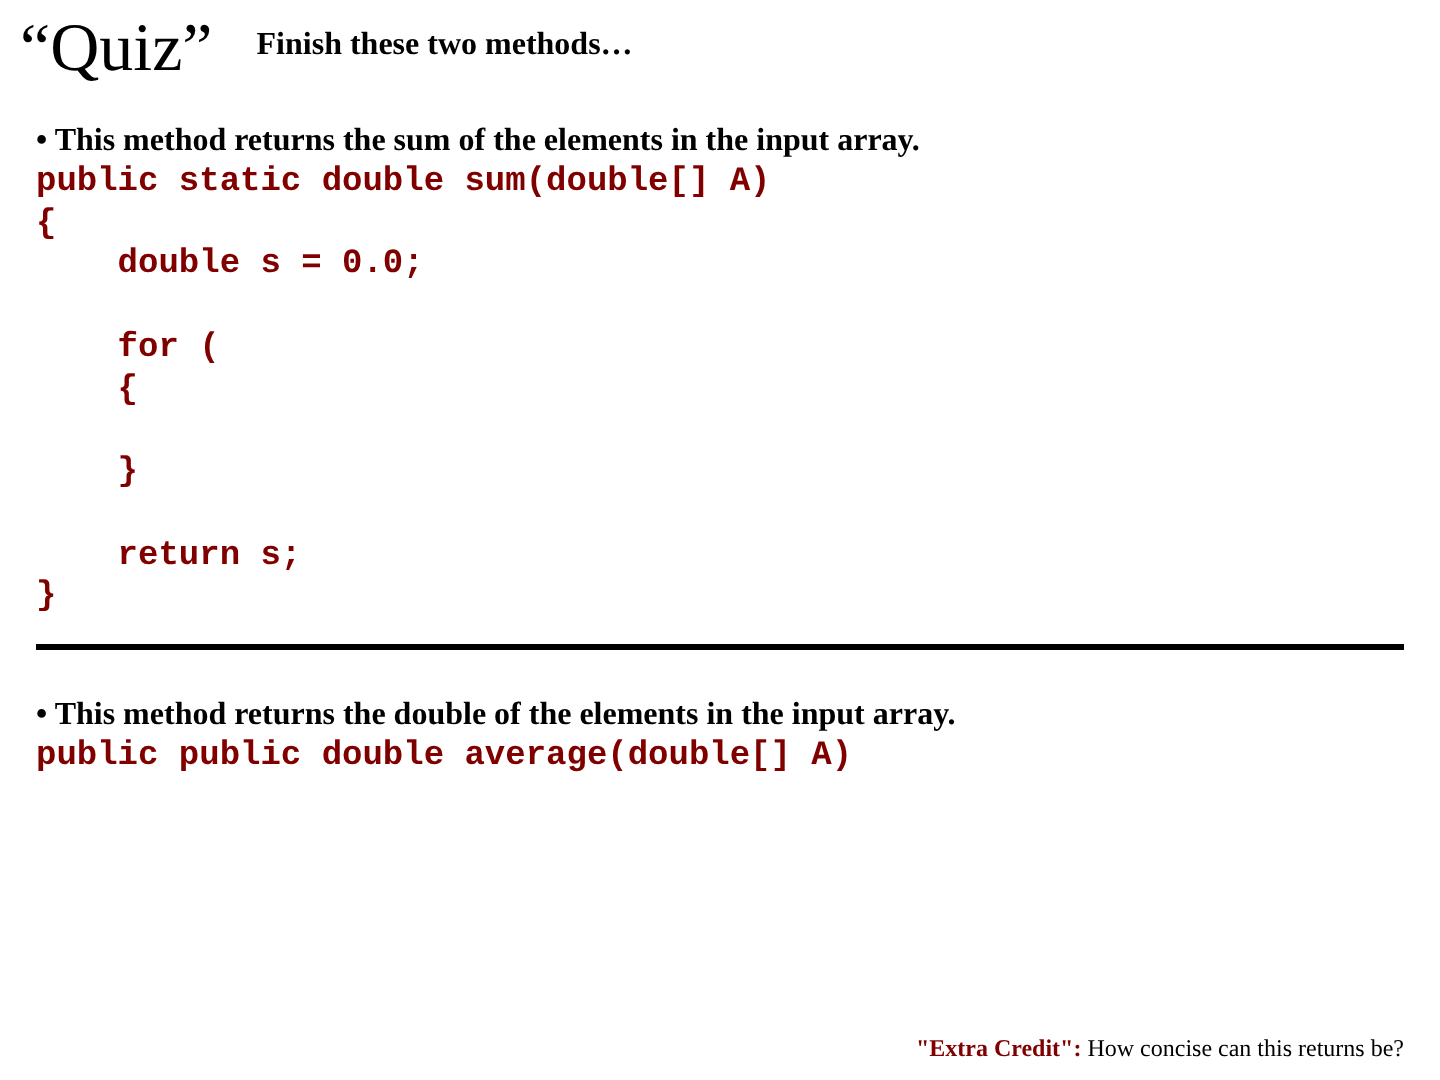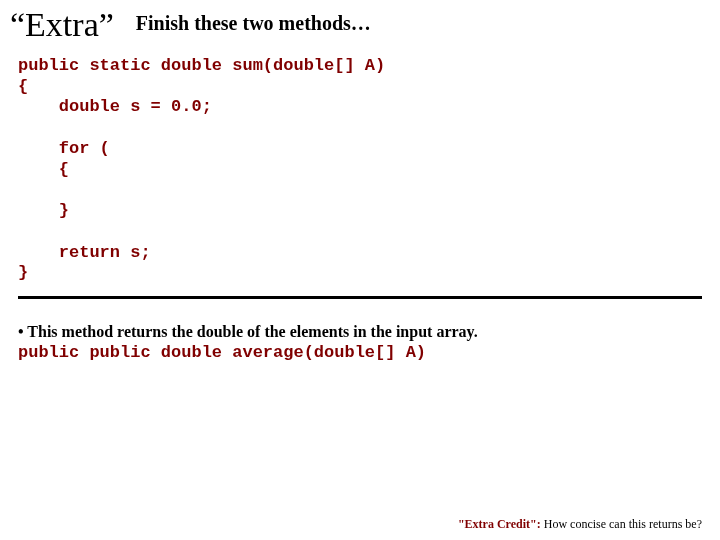--- a/index.html
+++ b/index.html
@@ -25,21 +25,21 @@
     padding: 0 14px 2px 10px;
   }
   .quiz-title {
     font-size: 34px;
     font-weight: normal;
     letter-spacing: 0px;
     color: #000;
     margin-right: 22px;
   }
   .subtitle {
-    font-size: 20px;
+    font-size: 16px;
     font-weight: bold;
     padding-bottom: 4px;
   }
   .content {
     padding: 10px 18px 0 18px;
   }
   .bullet {
     font-size: 16px;
     font-weight: bold;
     margin: 6px 0 2px 0;
@@ -68,25 +68,26 @@
     color: #800000;
     font-weight: bold;
   }
 </style>
 </head>
 <body>
 
 <div class="slide">
 
   <div class="header-row">
-    <span class="quiz-title">“Extra”</span>
+    <span class="quiz-title">“Quiz”</span>
     <span class="subtitle">Finish these two methods…</span>
   </div>
 
   <div class="content">
+    <div class="bullet">• This method returns the sum of the elements in the input array.</div>
     <pre class="code">public static double sum(double[] A)
 {
     double s = 0.0;
 
     for (
     {
 
     }
 
     return s;

